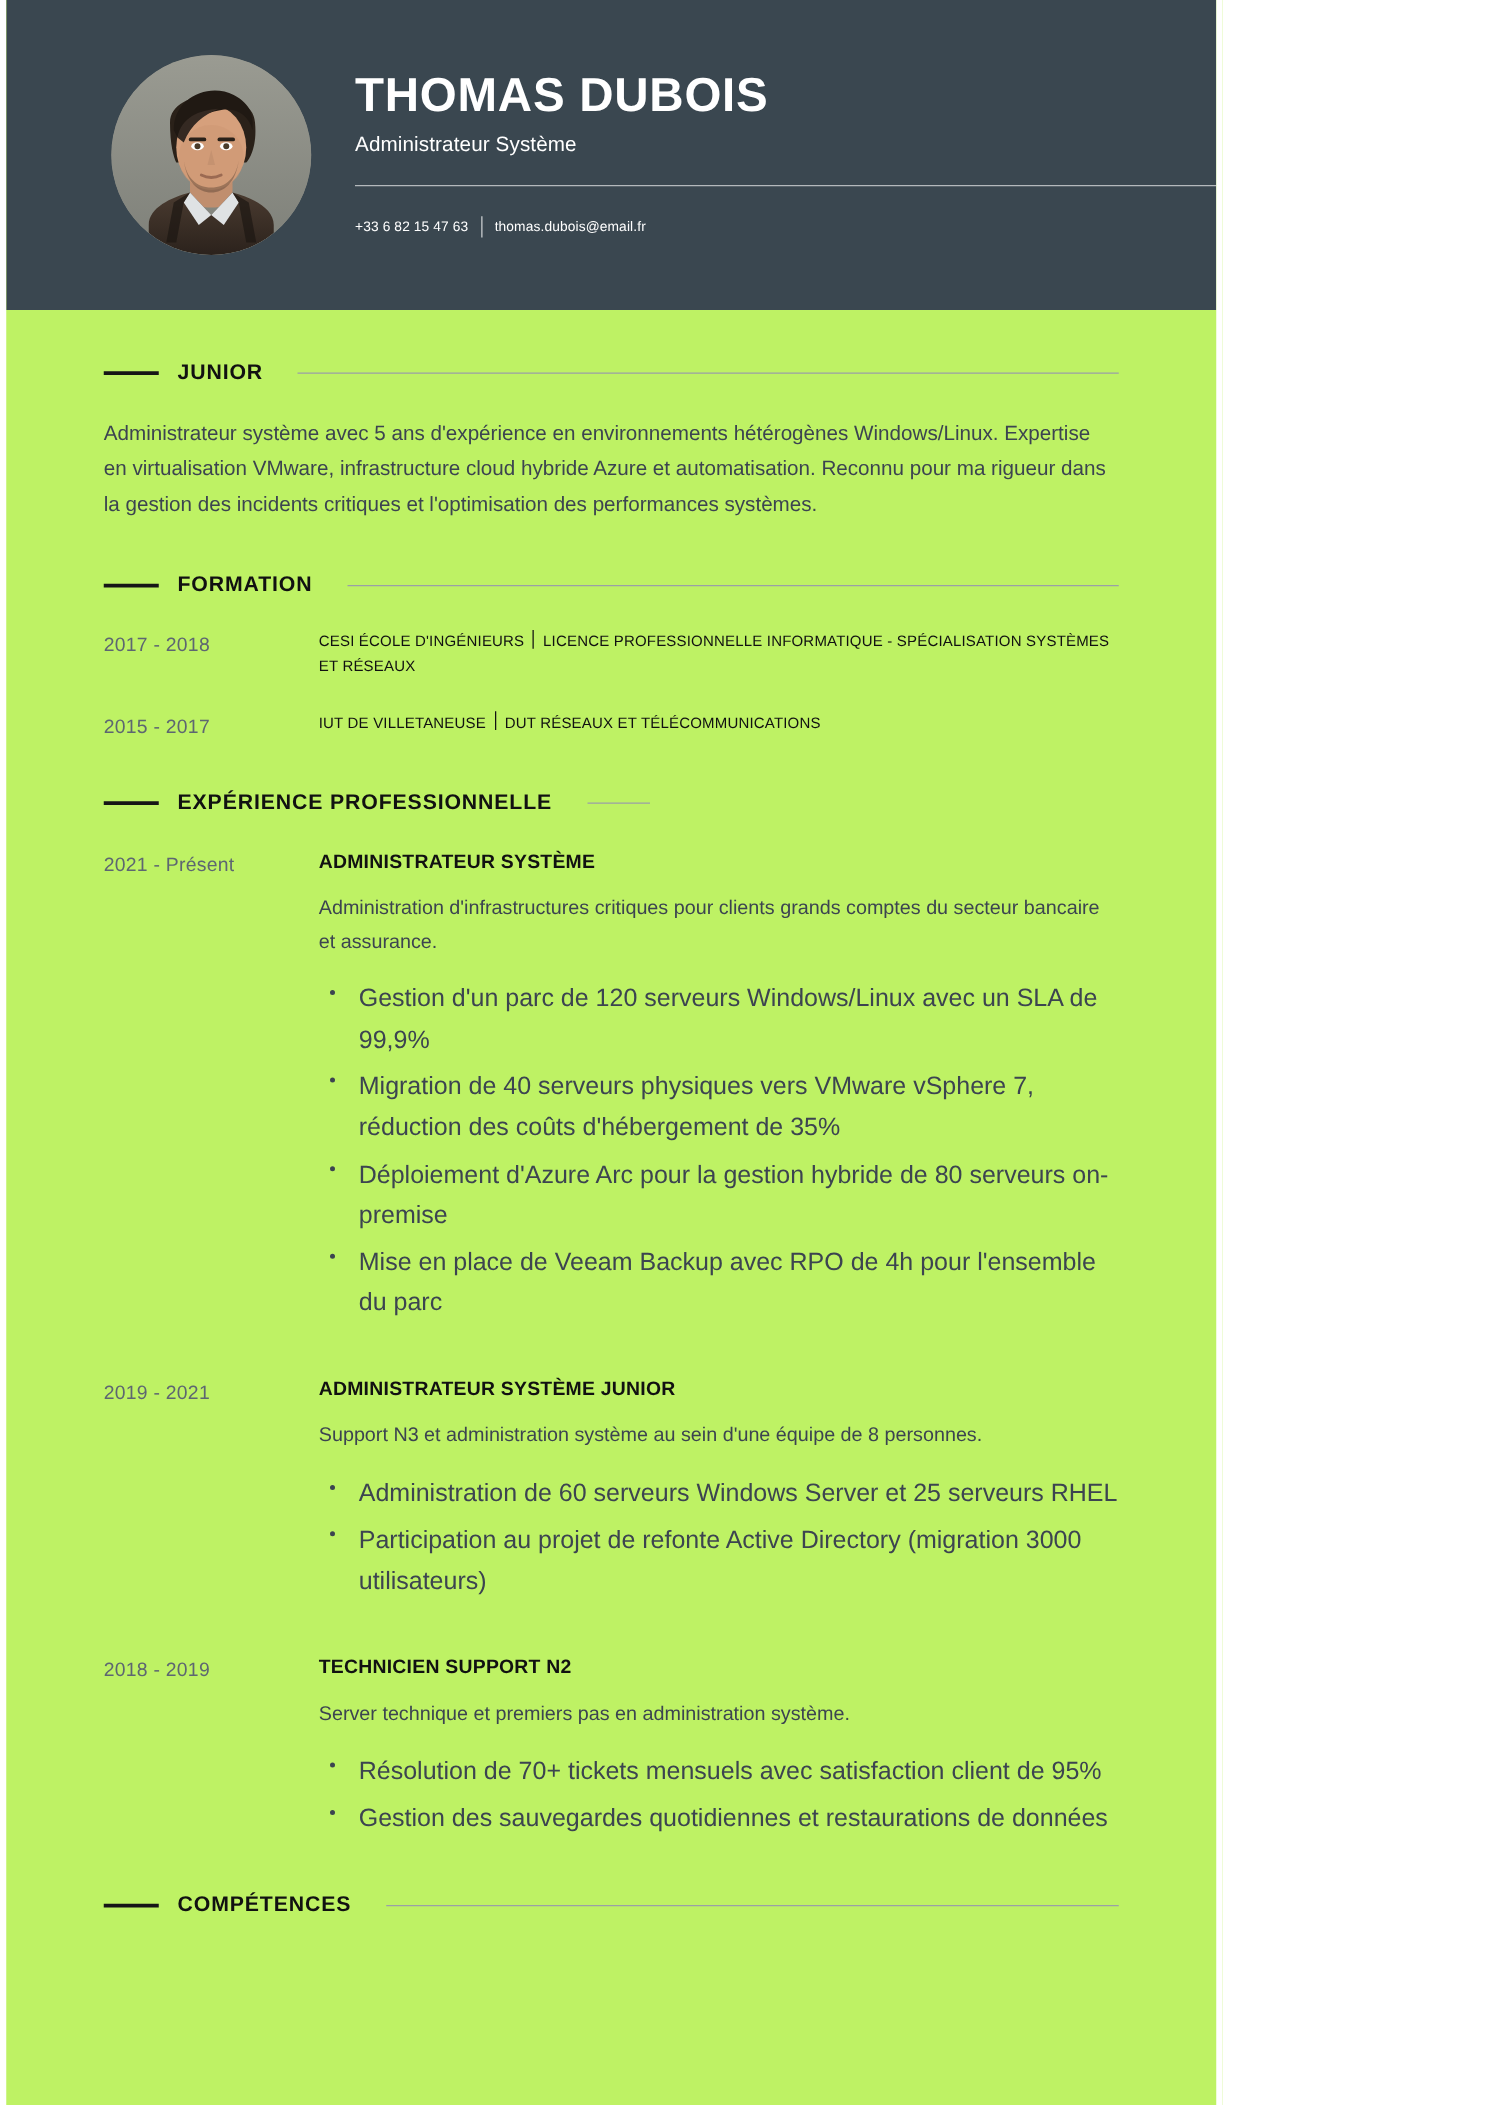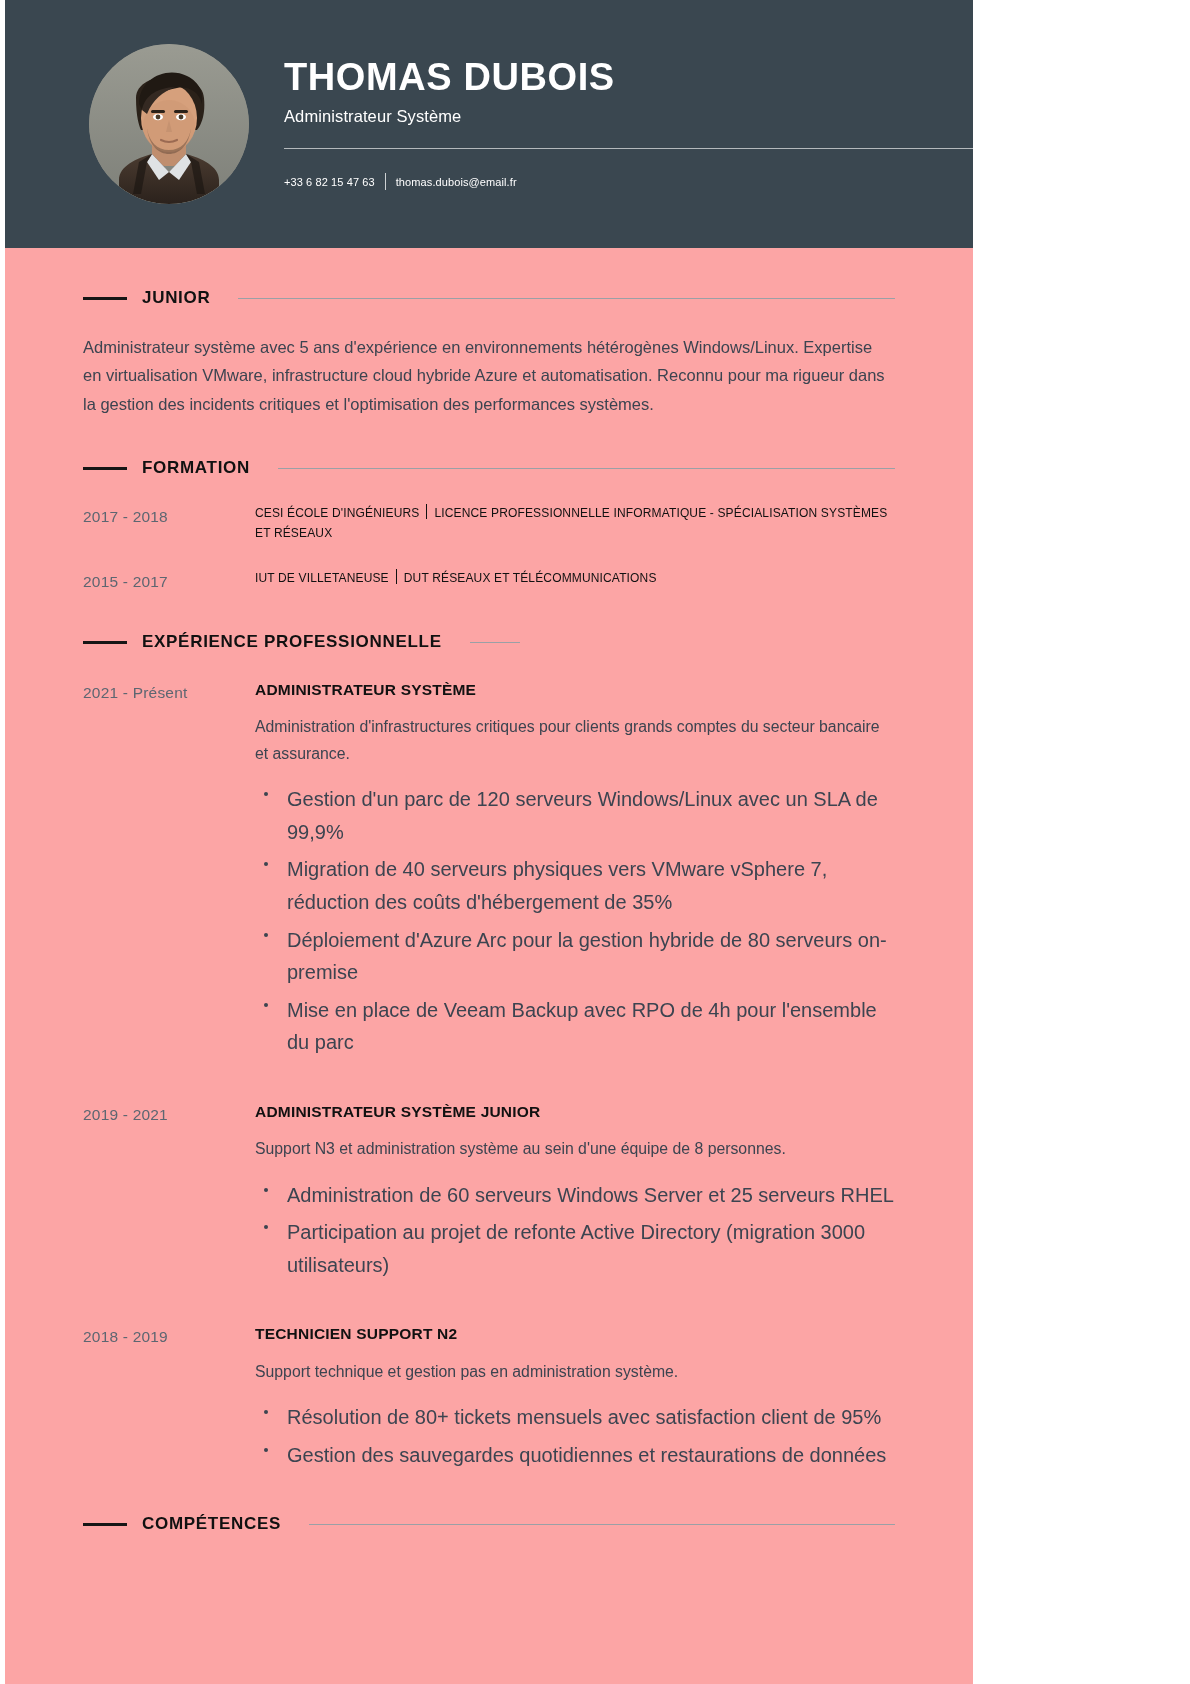--- a/index.html
+++ b/index.html
@@ -8,21 +8,21 @@
     background: #ffffff;
   }
   body {
     font-family: "Liberation Sans", sans-serif;
     -webkit-font-smoothing: antialiased;
   }
   .page {
     position: relative;
     width: 978px;
     height: 1684px;
-    background: #fca5a5;
+    background: #bef264;
     overflow: hidden;
     box-sizing: border-box;
     border-left: 5px solid #ffffff;
     border-right: 5px solid #ffffff;
   }
 
   
   .header {
     position: relative;
     background: #3a4750;
@@ -331,23 +331,23 @@
           <li>Administration de 60 serveurs Windows Server et 25 serveurs RHEL</li>
           <li>Participation au projet de refonte Active Directory (migration 3000 utilisateurs)</li>
         </ul>
       </div>
     </div>
 
     <div class="entry gap-exp">
       <div class="date">2018 - 2019</div>
       <div class="body">
         <div class="job-title">TECHNICIEN SUPPORT N2</div>
-        <div class="job-desc">Support technique et gestion pas en administration système.</div>
+        <div class="job-desc">Server technique et premiers pas en administration système.</div>
         <ul class="job-bullets">
-          <li>Résolution de 80+ tickets mensuels avec satisfaction client de 95%</li>
+          <li>Résolution de 70+ tickets mensuels avec satisfaction client de 95%</li>
           <li>Gestion des sauvegardes quotidiennes et restaurations de données</li>
         </ul>
       </div>
     </div>
 
     <div class="section-head gap-exp">
       <span class="section-dash"></span>
       <span class="section-title">COMPÉTENCES</span>
       <span class="section-rule"></span>
     </div>

